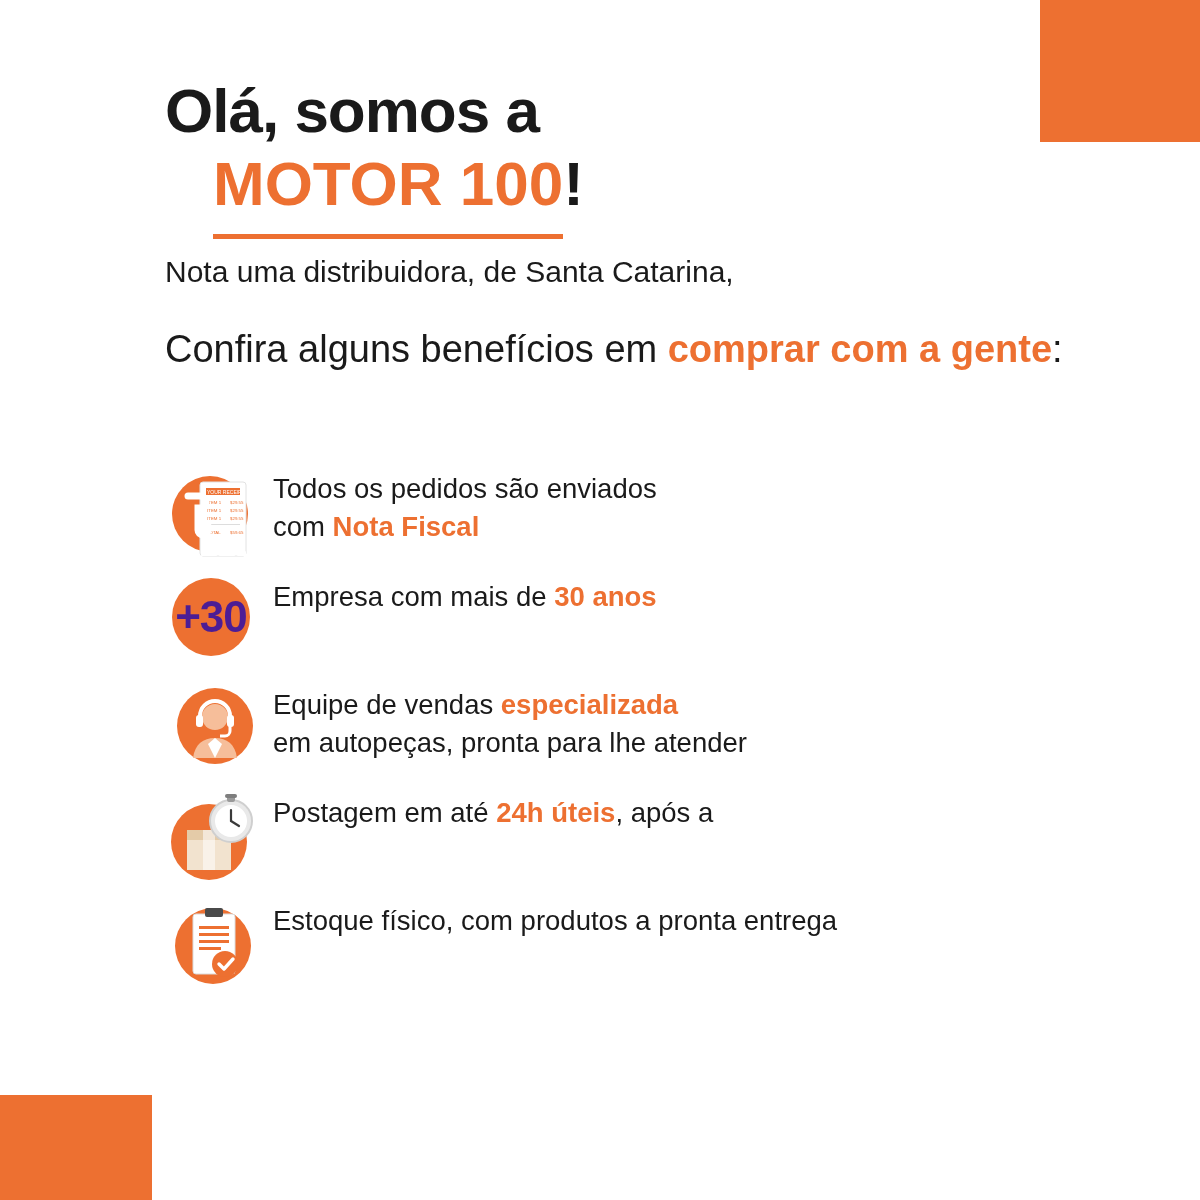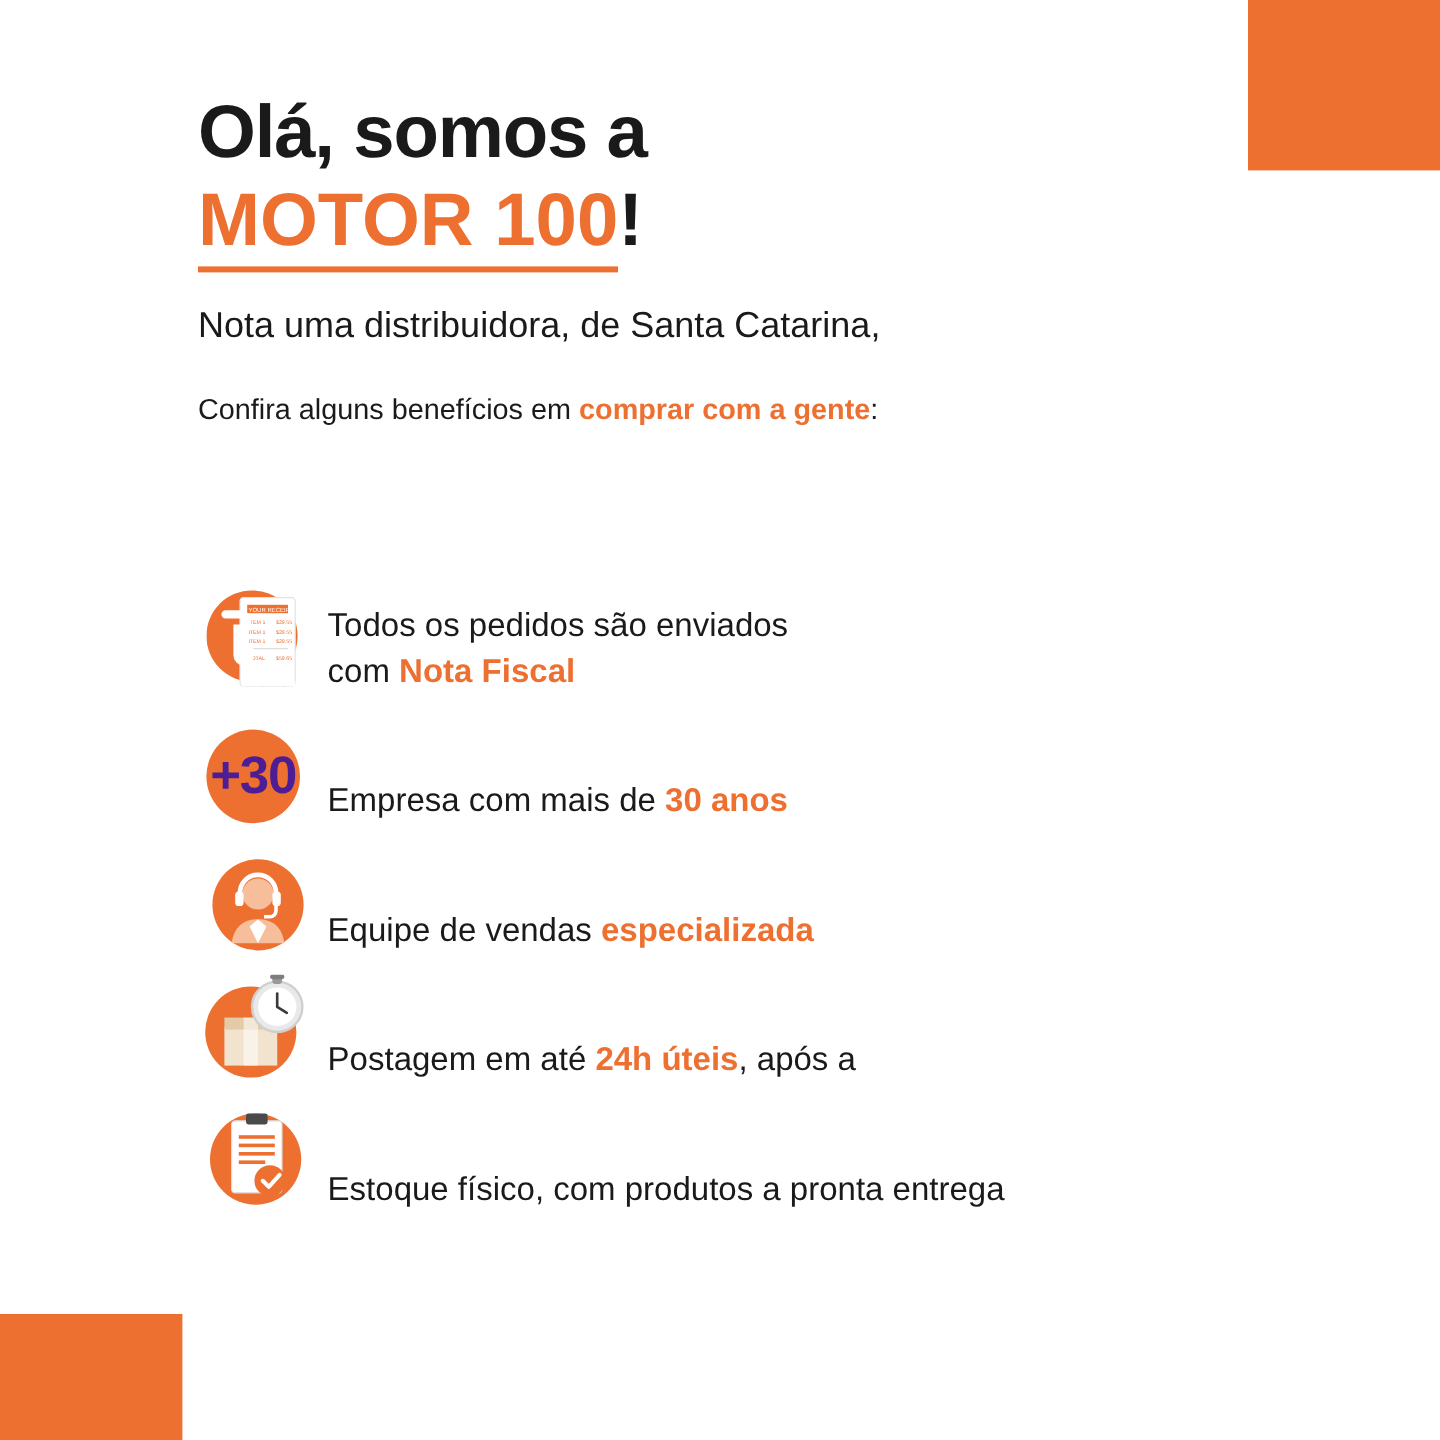--- a/index.html
+++ b/index.html
@@ -59,53 +59,54 @@
   }
   .title-line2 {
     display: block;
     margin-top: 6px;
     font-size: 62px;
     letter-spacing: 0px;
   }
   .brand {
     color: var(--accent);
     border-bottom: 5px solid var(--accent);
-    padding-bottom: 4px;
+    padding-bottom: 16px;
+    margin-left: 48px;
   }
   .bang {
     color: var(--dark);
   }
 
   p.lead {
     margin: 34px 0 0 0;
     font-size: 30px;
     line-height: 1.34;
     color: var(--dark);
     font-weight: normal;
   }
   p.benefits-intro {
     margin: 36px 0 0 0;
-    font-size: 24px;
+    font-size: 38px;
     color: var(--dark);
   }
   .hl {
     color: var(--accent);
     font-weight: bold;
   }
 
   
   .benefits {
     position: absolute;
     left: 165px;
     top: 470px;
     width: 960px;
   }
   .benefit {
     display: flex;
-    align-items: flex-end;
+    align-items: flex-start;
     min-height: 108px;
   }
   .benefit .icon-wrap {
     width: 100px;
     flex: 0 0 100px;
     display: flex;
     align-items: center;
     justify-content: center;
   }
   .benefit .text {
@@ -213,20 +214,21 @@
             <path d="M40 52 l-7 6 l7 14 l7 -14 z" fill="#FFFFFF"></path>
             <path d="M25 30 a15 15 0 0 1 30 0" fill="none" stroke="#FFFFFF" stroke-width="4"></path>
             <rect x="21" y="29" width="7" height="12" rx="3" fill="#FFFFFF"></rect>
             <rect x="52" y="29" width="7" height="12" rx="3" fill="#FFFFFF"></rect>
             <path d="M55 40 v5 a5 5 0 0 1 -5 5 h-5" fill="none" stroke="#FFFFFF" stroke-width="3"></path>
           </svg>
         </span>
       </div>
       <div class="text">
         <span>Equipe de vendas </span><b>especializada</b><br>
+        <span>em autopeças, pronta para lhe atender</span>
       </div>
     </div>
 
     <div class="benefit">
       <div class="icon-wrap">
         <span>
           <svg class="icon-svg" width="92" height="90" viewBox="0 0 92 90">
             <circle cx="40" cy="48" r="38" fill="#ED7031"></circle>
             <rect x="18" y="44" width="44" height="32" fill="#F2E3CF"></rect>
             <rect x="18" y="36" width="44" height="10" fill="#E4CBA8"></rect>

